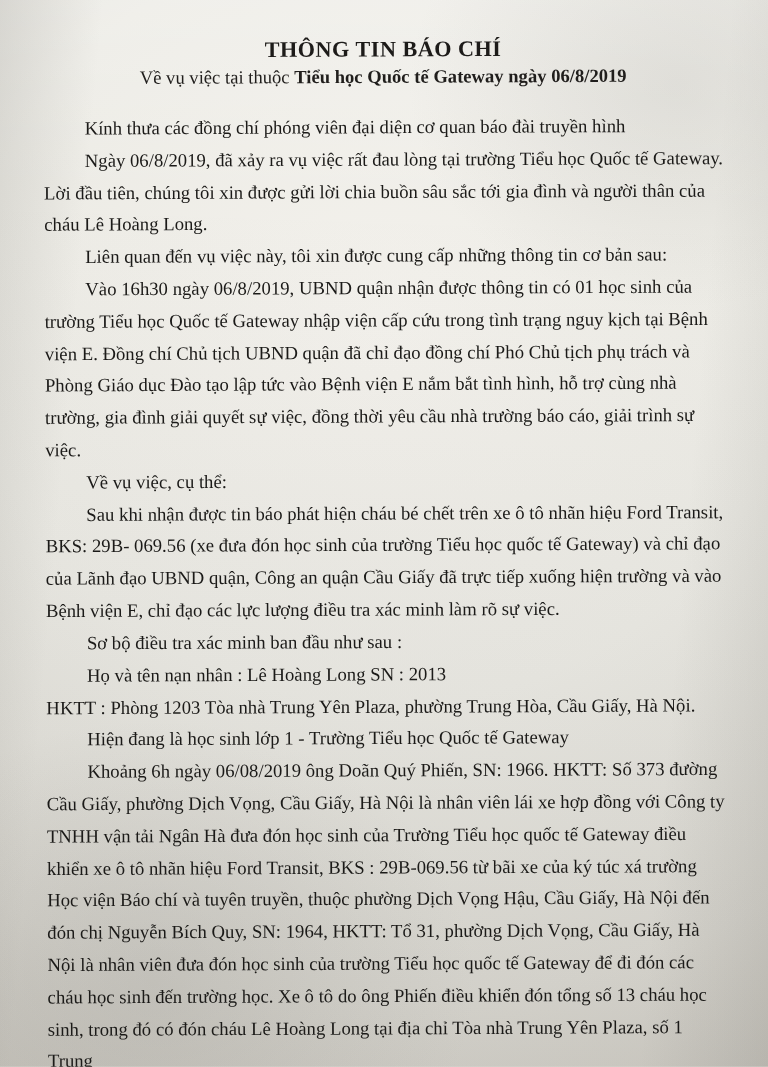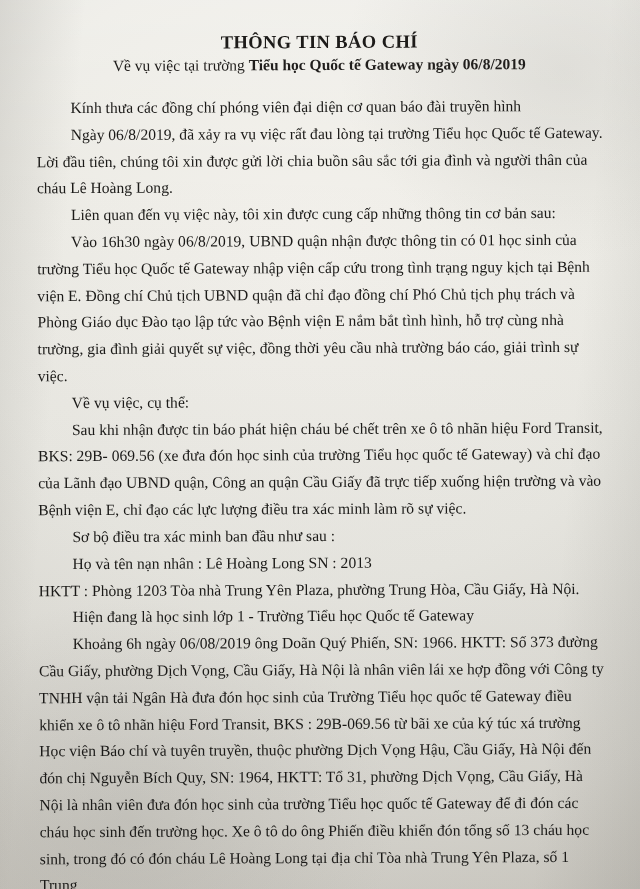--- a/index.html
+++ b/index.html
@@ -84,21 +84,21 @@
 </style>
 </head>
 <body>
 
 <div id="page">
   <div class="sheet">
 
     <div class="doc-title">THÔNG TIN BÁO CHÍ</div>
 
     <div class="doc-subtitle">
-      <span>Về vụ việc tại trường </span><span class="b">Tiểu học Quốc tế Gateway ngày 06/8/2019</span>
+      <span>Về vụ việc tại thuộc </span><span class="b">Tiểu học Quốc tế Gateway ngày 06/8/2019</span>
     </div>
 
     <div class="body-text">
       <p class="para">Kính thưa các đồng chí phóng viên đại diện cơ quan báo đài truyền hình</p>
       <p class="para">Ngày 06/8/2019, đã xảy ra vụ việc rất đau lòng tại trường Tiểu học Quốc tế Gateway. Lời đầu tiên, chúng tôi xin được gửi lời chia buồn sâu sắc tới gia đình và người thân của cháu Lê Hoàng Long.</p>
       <p class="para">Liên quan đến vụ việc này, tôi xin được cung cấp những thông tin cơ bản sau:</p>
       <p class="para">Vào 16h30 ngày 06/8/2019, UBND quận nhận được thông tin có 01 học sinh của trường Tiểu học Quốc tế Gateway nhập viện cấp cứu trong tình trạng nguy kịch tại Bệnh viện E. Đồng chí Chủ tịch UBND quận đã chỉ đạo đồng chí Phó Chủ tịch phụ trách và Phòng Giáo dục Đào tạo lập tức vào Bệnh viện E nắm bắt tình hình, hỗ trợ cùng nhà trường, gia đình giải quyết sự việc, đồng thời yêu cầu nhà trường báo cáo, giải trình sự việc.</p>
       <p class="para">Về vụ việc, cụ thể:</p>
       <p class="para">Sau khi nhận được tin báo phát hiện cháu bé chết trên xe ô tô nhãn hiệu Ford Transit, BKS: 29B- 069.56 (xe đưa đón học sinh của trường Tiểu học quốc tế Gateway) và chỉ đạo của Lãnh đạo UBND quận, Công an quận Cầu Giấy đã trực tiếp xuống hiện trường và vào Bệnh viện E, chỉ đạo các lực lượng điều tra xác minh làm rõ sự việc.</p>
       <p class="para">Sơ bộ điều tra xác minh ban đầu như sau :</p>

